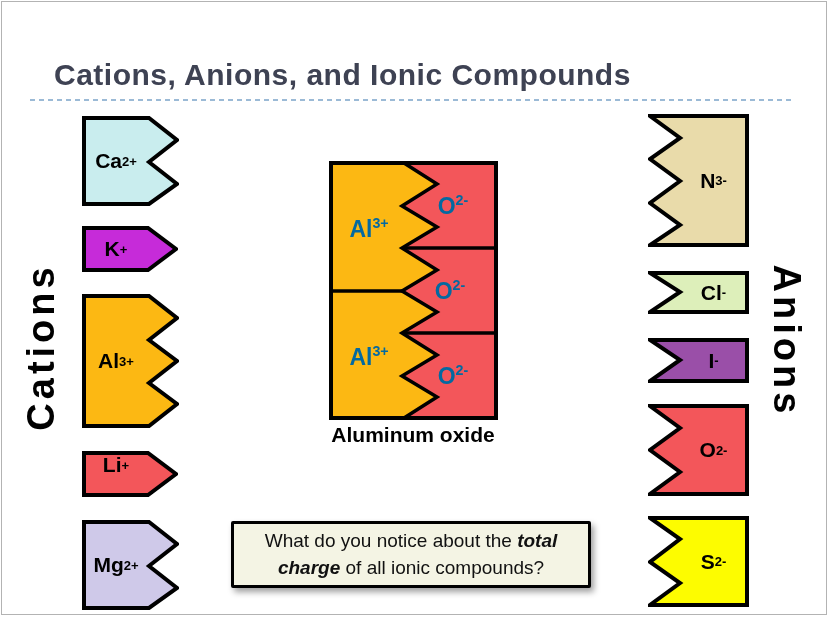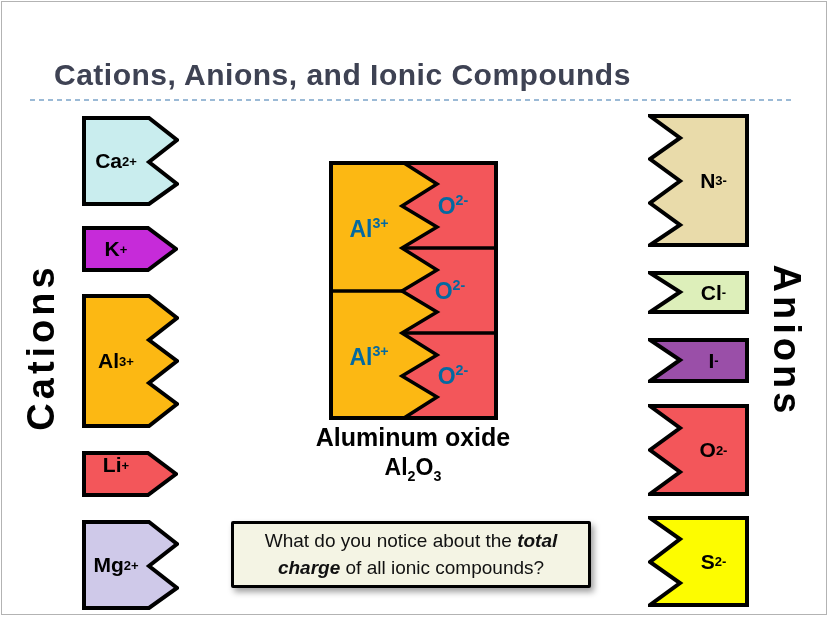--- a/index.html
+++ b/index.html
@@ -21,21 +21,21 @@
          justify-content:center;font-weight:bold;font-size:21px;color:#000;}
   .ion.cat .lbl{left:0;width:68px;align-items:center;}
   .ion.an  .lbl{left:32px;right:2px;}
   sup{font-size:.62em;}
   sub{font-size:.62em;}
   .compound{position:absolute;left:329px;top:161px;width:169px;height:259px;}
   .compound svg{position:absolute;left:0;top:0;display:block;}
   .c-lbl{position:absolute;transform:translate(-50%,-50%);font-weight:bold;
          font-size:23px;color:#0369a1;white-space:nowrap;}
   .caption{position:absolute;left:299px;top:423px;width:228px;text-align:center;color:#000;}
-  .caption .name{font-weight:bold;font-size:25px;}
+  .caption .name{font-weight:bold;font-size:21px;}
   .caption .formula{font-weight:bold;font-size:23px;margin-top:2px;}
   .question{position:absolute;left:231px;top:521px;width:360px;min-height:60px;
          background:#f4f4e4;border:3px solid #000;border-radius:2px;
          box-shadow:3px 4px 6px rgba(0,0,0,.38);
          display:flex;align-items:center;justify-content:center;text-align:center;
          font-size:19px;line-height:1.4;color:#111;padding:4px 10px;box-sizing:border-box;}
 </style>
 </head>
 <body>
 
@@ -160,19 +160,18 @@
     </svg>
     <span class="c-lbl" style="left:40px;top:68px"><span>Al</span><sup>3+</sup></span>
     <span class="c-lbl" style="left:40px;top:196px"><span>Al</span><sup>3+</sup></span>
     <span class="c-lbl" style="left:124px;top:45px"><span>O</span><sup>2-</sup></span>
     <span class="c-lbl" style="left:121px;top:130px"><span>O</span><sup>2-</sup></span>
     <span class="c-lbl" style="left:124px;top:215px"><span>O</span><sup>2-</sup></span>
   </div>
 
   <div class="caption">
     <div class="name">Aluminum oxide</div>
-    <div class="formula"><span>Al</span><sub>2</sub><span>O</span><sub>3</sub></div>
   </div>
 
   <div class="question">
     <div><span>What do you notice about the </span><b><i>total charge</i></b><span> of all ionic compounds?</span></div>
   </div>
 </div>
 
 </body></html>

